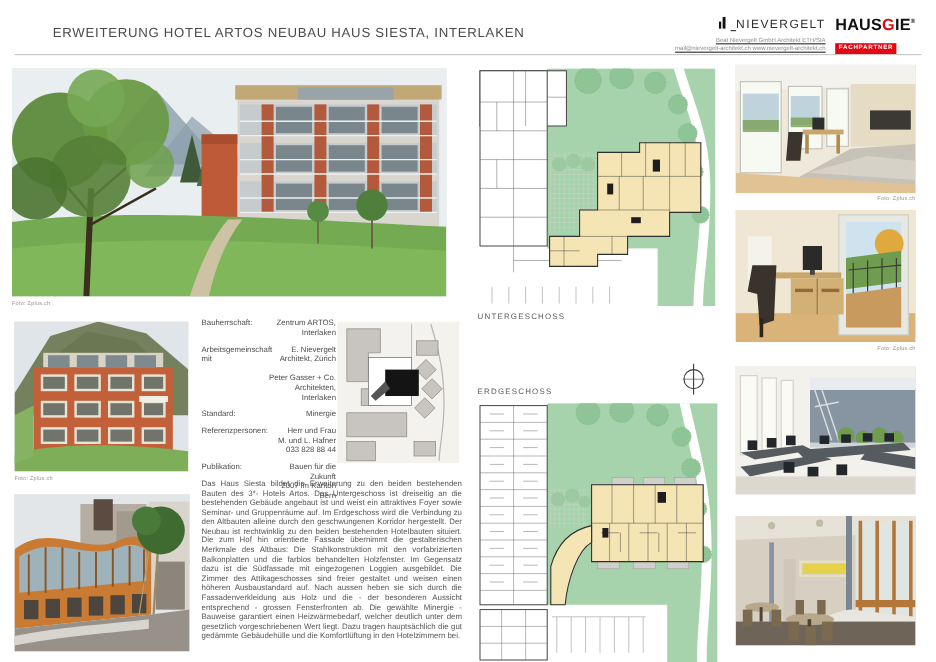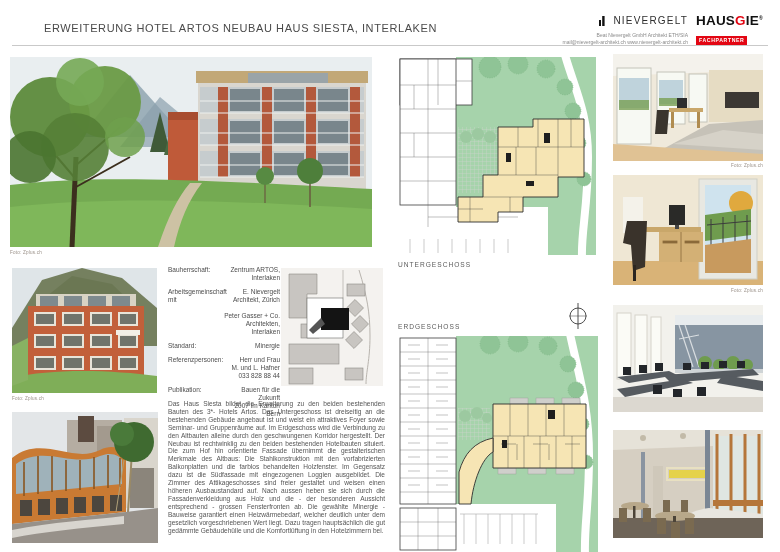--- a/index.html
+++ b/index.html
@@ -2,21 +2,21 @@
 <html><head>
 <meta charset="utf-8">
 <style>
   html,body{margin:0;padding:0;background:#e9e9e9;font-family:"Liberation Sans",sans-serif;}
   .page{position:relative;width:780px;height:552px;background:#fff;margin:0 auto;overflow:hidden;}
   .abs{position:absolute;}
 
   
   .title{left:12px;top:22px;font-size:11px;letter-spacing:.6px;color:#4a4a4a;white-space:nowrap;margin-left:32px;}
   .rule{left:12px;top:45px;width:756px;height:1px;background:#c9c9c9;}
-  .arch{right:92px;top:11px;text-align:right;color:#3a3a3a;}
+  .arch{right:92px;top:11px;text-align:right;color:#3a3a3a;text-decoration:underline;}
   .arch .name{font-size:10px;letter-spacing:1.2px;color:#2e2e2e;display:inline-block;vertical-align:middle;}
   .arch .sub{font-size:5px;color:#8a8a8a;line-height:7px;margin-top:2px;}
   .minergie{left:696px;top:13px;width:82px;}
   .minergie .brand{font-size:13.5px;font-weight:bold;letter-spacing:.2px;color:#111;white-space:nowrap;}
   .minergie .reg{font-size:5px;vertical-align:super;}
   .badge{display:inline-block;margin-top:1px;background:#e30613;color:#fff;font-size:5.2px;font-weight:bold;letter-spacing:.6px;padding:1.5px 3px;}
 
   .photo{overflow:hidden;background:#ddd;}
   .photo svg{display:block;}
   .cap{font-size:4.6px;color:#9a9088;letter-spacing:.2px;}

